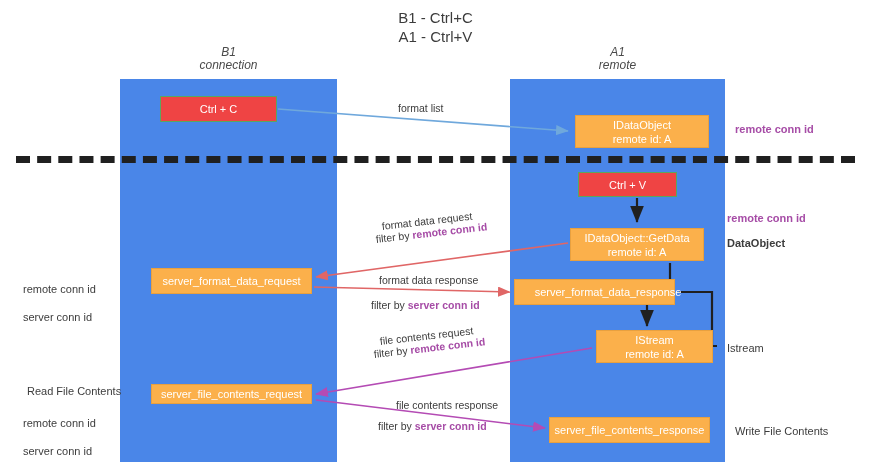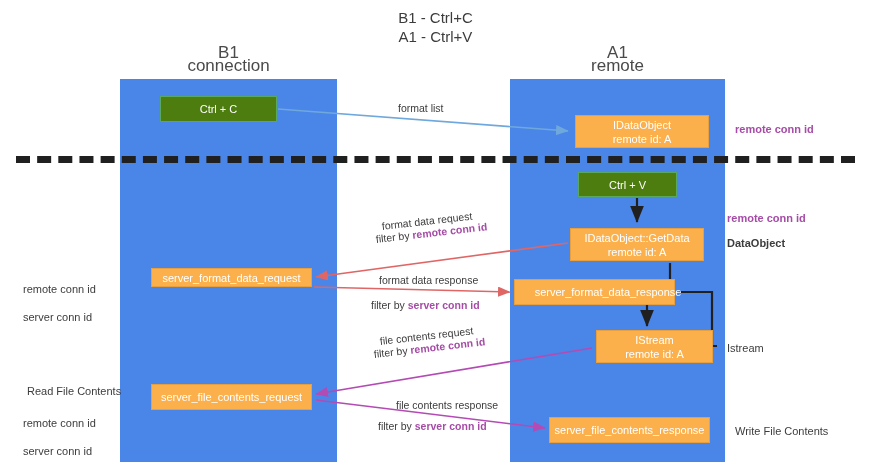--- a/index.html
+++ b/index.html
@@ -8,49 +8,49 @@
 
   .stage{position:absolute;left:0;top:0;width:871px;height:467px;}
 
   svg.layer{position:absolute;left:0;top:0;width:871px;height:467px;pointer-events:none;}
 
   
   .title{position:absolute;left:0;top:8px;width:871px;text-align:center;
          font-size:15px;line-height:19px;color:#3c3c3c;white-space:pre-line;}
 
   
-  .lane-head{position:absolute;text-align:center;font-size:17px;line-height:13px;
-             color:#4a4a4a;white-space:pre-line;}
+  .lane-head{position:absolute;text-align:center;font-size:12px;line-height:13px;
+             color:#4a4a4a;white-space:pre-line;font-style:italic;}
   #head-b1{left:120px;top:46px;width:217px;}
   #head-a1{left:510px;top:46px;width:215px;}
 
   
   .lane{position:absolute;background:#4a86e8;}
   #lane-b1{left:120px;top:79px;width:217px;height:383px;}
   #lane-a1{left:510px;top:79px;width:215px;height:383px;}
 
   
   .divider{position:absolute;left:16px;top:156px;width:839px;height:0;
            border-top:7px dashed #202020;}
 
   
   .box{position:absolute;box-sizing:border-box;display:flex;flex-direction:column;
        align-items:center;justify-content:center;text-align:center;
        font-size:11px;line-height:14px;color:#ffffff;white-space:pre-line;}
-  .box.green{background:#4d7c0f;border:1px solid #5aa75f;}
+  .box.green{background:#ef4444;border:1px solid #5aa75f;}
   .box.orange{background:#fbb04b;border:1px solid #e8a03f;}
 
   #box-ctrlc{left:160px;top:96px;width:117px;height:26px;}
   #box-idataobject{left:575px;top:115px;width:134px;height:33px;}
   #box-ctrlv{left:578px;top:172px;width:99px;height:25px;}
   #box-getdata{left:570px;top:228px;width:134px;height:33px;}
-  #box-sfdreq{left:151px;top:268px;width:161px;height:19px;}
+  #box-sfdreq{left:151px;top:268px;width:161px;height:26px;}
   #box-sfdresp{left:514px;top:279px;width:161px;height:26px;padding-left:27px;}
   #box-istream{left:596px;top:330px;width:117px;height:33px;}
-  #box-sfcreq{left:151px;top:384px;width:161px;height:26px;}
+  #box-sfcreq{left:151px;top:384px;width:161px;height:20px;}
   #box-sfcresp{left:549px;top:417px;width:161px;height:26px;}
 
   
   .note{position:absolute;font-size:11px;line-height:14px;white-space:pre-line;}
   .note.dark{color:#3c3c3c;}
   .note.purple{color:#a64ca6;font-weight:bold;}
 
   #note-rci-1{left:735px;top:122px;}
   #note-rci-2{left:727px;top:211px;}
   #note-dataobject{left:727px;top:236px;color:#3c3c3c;font-weight:bold;}

